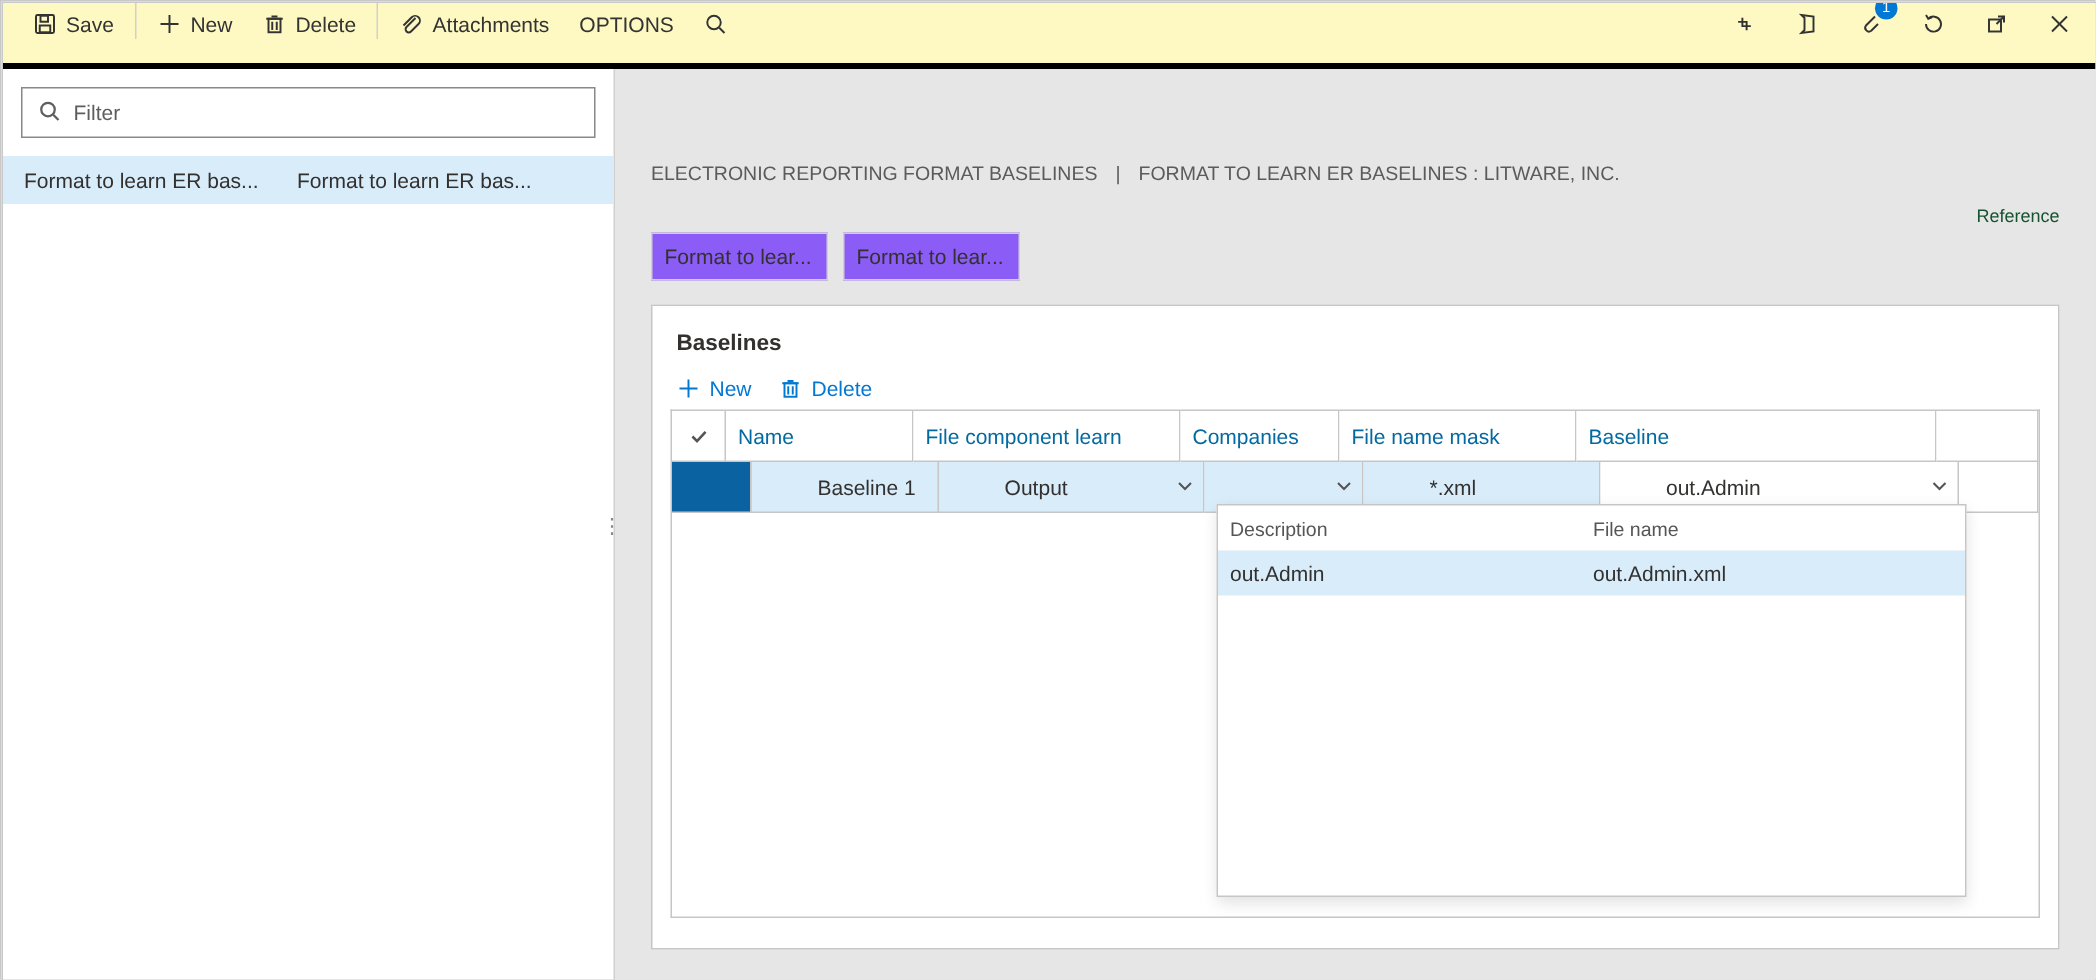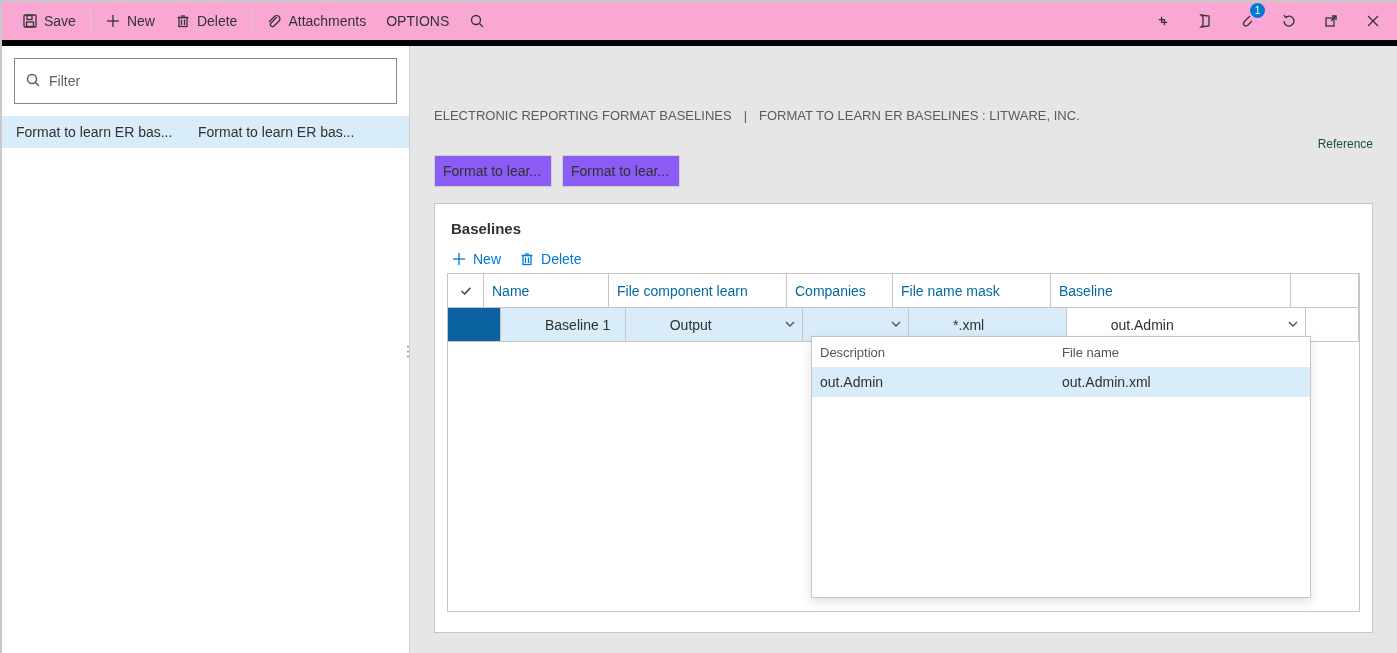--- a/index.html
+++ b/index.html
@@ -11,25 +11,25 @@
     background: #fff;
     width: 1397px;
     height: 653px;
     overflow: hidden;
     border: 1px solid #c8c8c8;
   }
 
   
   .top-toolbar {
     display: flex;
-    align-items: center;
+    align-items: flex-start;
     height: 44px;
-    border-bottom: 6px solid #000000;
+    border-bottom: 4px solid #000000;
     padding: 0 10px;
-    background: #f9a8d4;
+    background: #fef9c3;
   }
   .tb-btn {
     display: flex;
     align-items: center;
     gap: 6px;
     padding: 6px 10px;
     color: #333;
     cursor: pointer;
     font-size: 14px;
   }
@@ -84,21 +84,21 @@
     position: relative;
   }
   .filter-wrap {
     padding: 12px;
   }
   .filter-box {
     display: flex;
     align-items: center;
     gap: 8px;
     border: 1px solid #8a8886;
-    height: 46px;
+    height: 34px;
     padding: 0 10px;
     color: #605e5c;
   }
   .filter-box .ficon svg { width:16px;height:16px;stroke:#605e5c;fill:none;stroke-width:1.5; }
 
   .left-row {
     display: flex;
     align-items: center;
     height: 32px;
     background: #d9ecf9;

